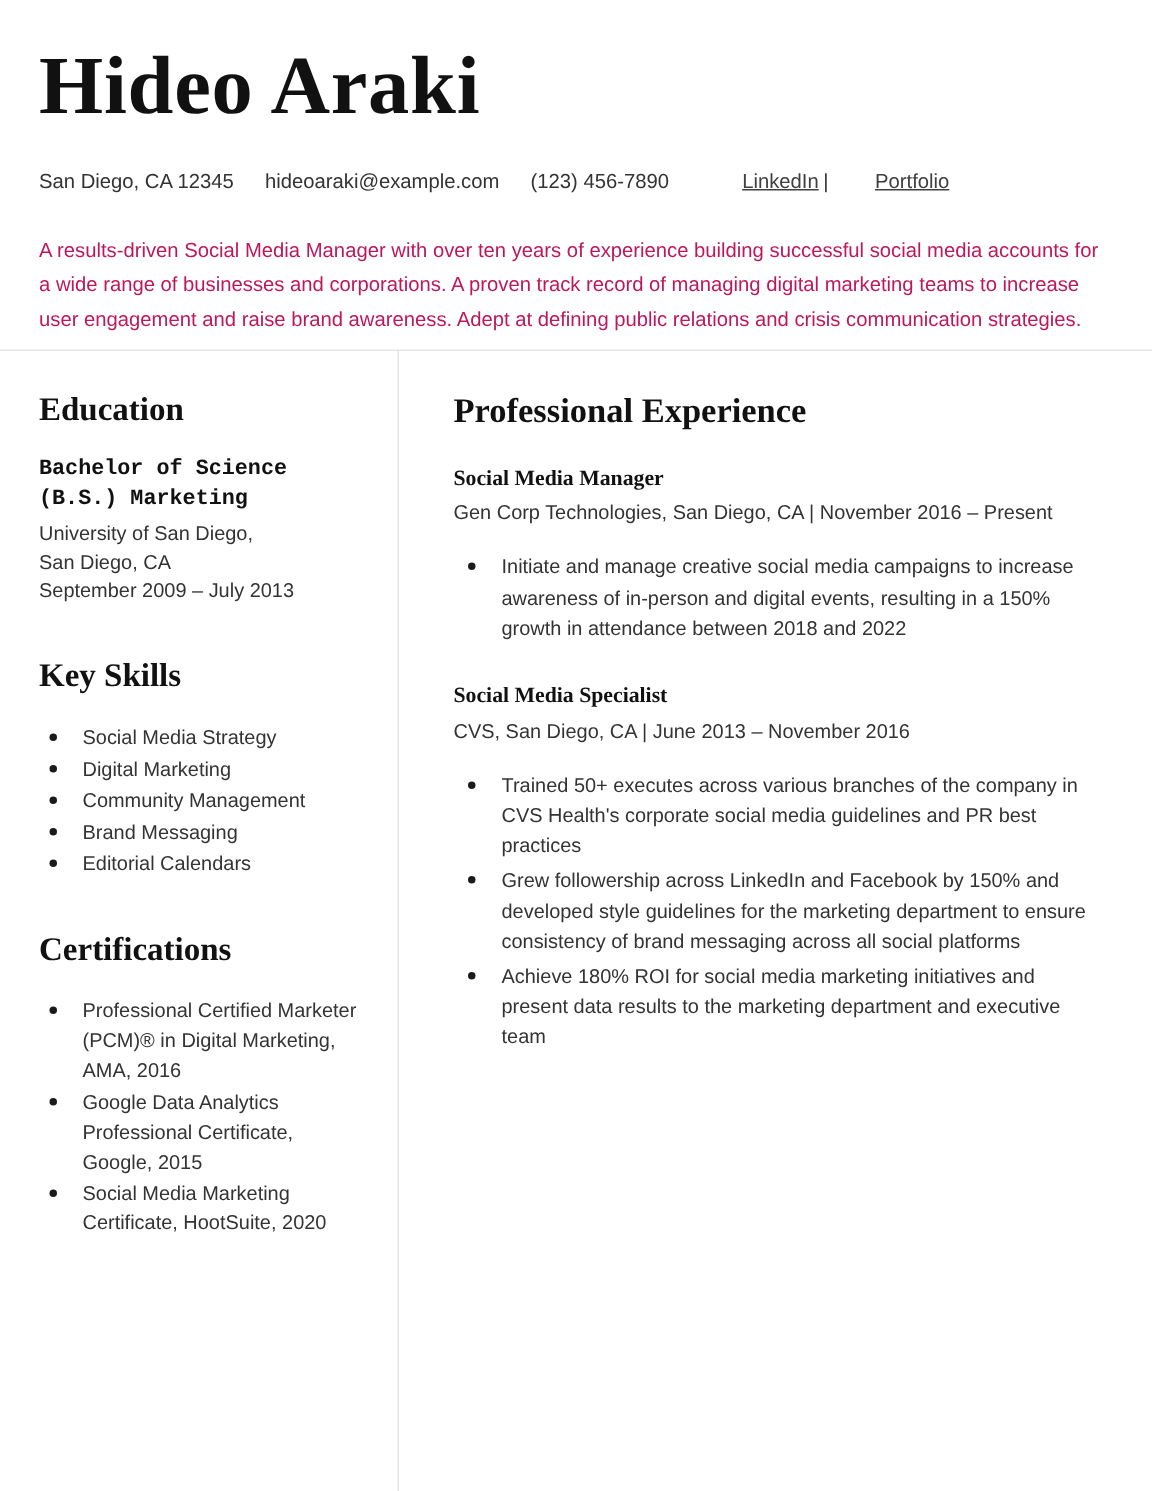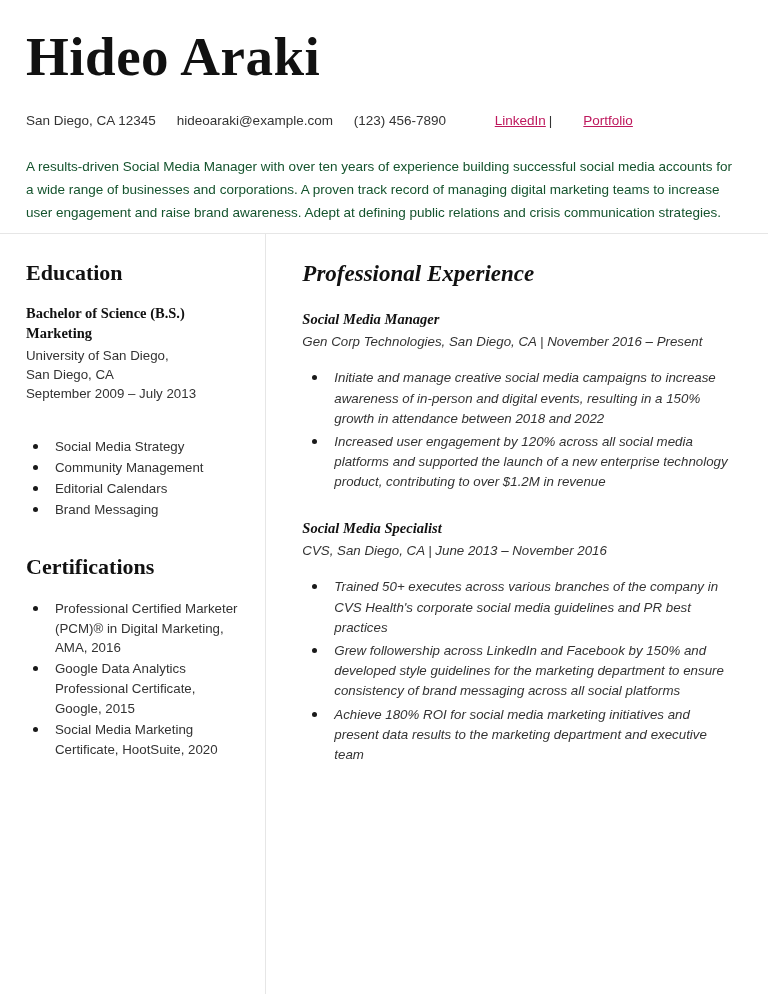--- a/index.html
+++ b/index.html
@@ -39,35 +39,35 @@
   }
   .contact-line {
     font-size: 13.5px;
     color: #333333;
     line-height: 1.4;
     white-space: nowrap;
   }
   .contact-item { margin-right: 17px; }
   .contact-item:last-child { margin-right: 0; }
   .contact-link {
-    color: #be185d;
+    color: #404040;
     text-decoration: underline;
     padding-left: 28px;
   }
   .contact-sep {
     margin: 0 3px;
     color: #333333;
   }
   .contact-links { display: inline; }
 
   .summary {
     margin: 24px 26px 0 26px;
     font-size: 13.5px;
     line-height: 1.72;
-    color: #14532d;
+    color: #be185d;
     text-align: left;
   }
 
   
   .h-rule {
     position: absolute;
     left: 0;
     top: 233px;
     width: 768px;
     height: 1px;
@@ -91,38 +91,37 @@
     display: flex;
     align-items: flex-start;
   }
   .col-left {
     width: 265px;
     padding: 26px 22px 0 26px;
   }
   .col-right {
     width: 511px;
     padding: 26px 40px 0 40px;
-    font-style: italic;
   }
 
   .section-title {
     font-family: "Liberation Serif", serif;
     font-weight: bold;
     font-size: 23px;
     color: #111111;
     margin: 0 0 18px 0;
     line-height: 1.2;
   }
   .col-left .section-title { font-size: 22px; }
   .section + .section { margin-top: 34px; }
   .col-right .section-title { margin-bottom: 22px; }
 
   
   .entry-heading {
-    font-family: Liberation Serif, serif;
+    font-family: Liberation Mono, monospace;
     font-weight: bold;
     font-size: 14.5px;
     color: #111111;
     line-height: 1.32;
     margin: 0 0 3px 0;
   }
   .entry-sub {
     font-size: 13.3px;
     line-height: 1.45;
     color: #333333;
@@ -207,25 +206,27 @@
 
       <div class="section">
         <h2 class="section-title">Education</h2>
         <p class="entry-heading">Bachelor of Science (B.S.) Marketing</p>
         <p class="entry-sub">University of San Diego,</p>
         <p class="entry-sub">San Diego, CA</p>
         <p class="entry-sub">September 2009 – July 2013</p>
       </div>
 
       <div class="section">
+        <h2 class="section-title">Key Skills</h2>
         <ul class="bullets">
           <li>Social Media Strategy</li>
+          <li>Digital Marketing</li>
           <li>Community Management</li>
+          <li>Brand Messaging</li>
           <li>Editorial Calendars</li>
-          <li>Brand Messaging</li>
         </ul>
       </div>
 
       <div class="section">
         <h2 class="section-title">Certifications</h2>
         <ul class="bullets">
           <li>Professional Certified Marketer (PCM)® in Digital Marketing, AMA, 2016</li>
           <li>Google Data Analytics Professional Certificate, Google, 2015</li>
           <li>Social Media Marketing Certificate, HootSuite, 2020</li>
         </ul>
@@ -234,21 +235,20 @@
     </div>
 
     <div class="col-right">
       <h2 class="section-title">Professional Experience</h2>
 
       <div class="job">
         <p class="job-title">Social Media Manager</p>
         <p class="job-meta">Gen Corp Technologies, San Diego, CA | November 2016 – Present</p>
         <ul class="bullets">
           <li>Initiate and manage creative social media campaigns to increase awareness of in-person and digital events, resulting in a 150% growth in attendance between 2018 and 2022</li>
-          <li>Increased user engagement by 120% across all social media platforms and supported the launch of a new enterprise technology product, contributing to over $1.2M in revenue</li>
         </ul>
       </div>
 
       <div class="job">
         <p class="job-title">Social Media Specialist</p>
         <p class="job-meta">CVS, San Diego, CA | June 2013 – November 2016</p>
         <ul class="bullets">
           <li>Trained 50+ executes across various branches of the company in CVS Health's corporate social media guidelines and PR best practices</li>
           <li>Grew followership across LinkedIn and Facebook by 150% and developed style guidelines for the marketing department to ensure consistency of brand messaging across all social platforms</li>
           <li>Achieve 180% ROI for social media marketing initiatives and present data results to the marketing department and executive team</li>

